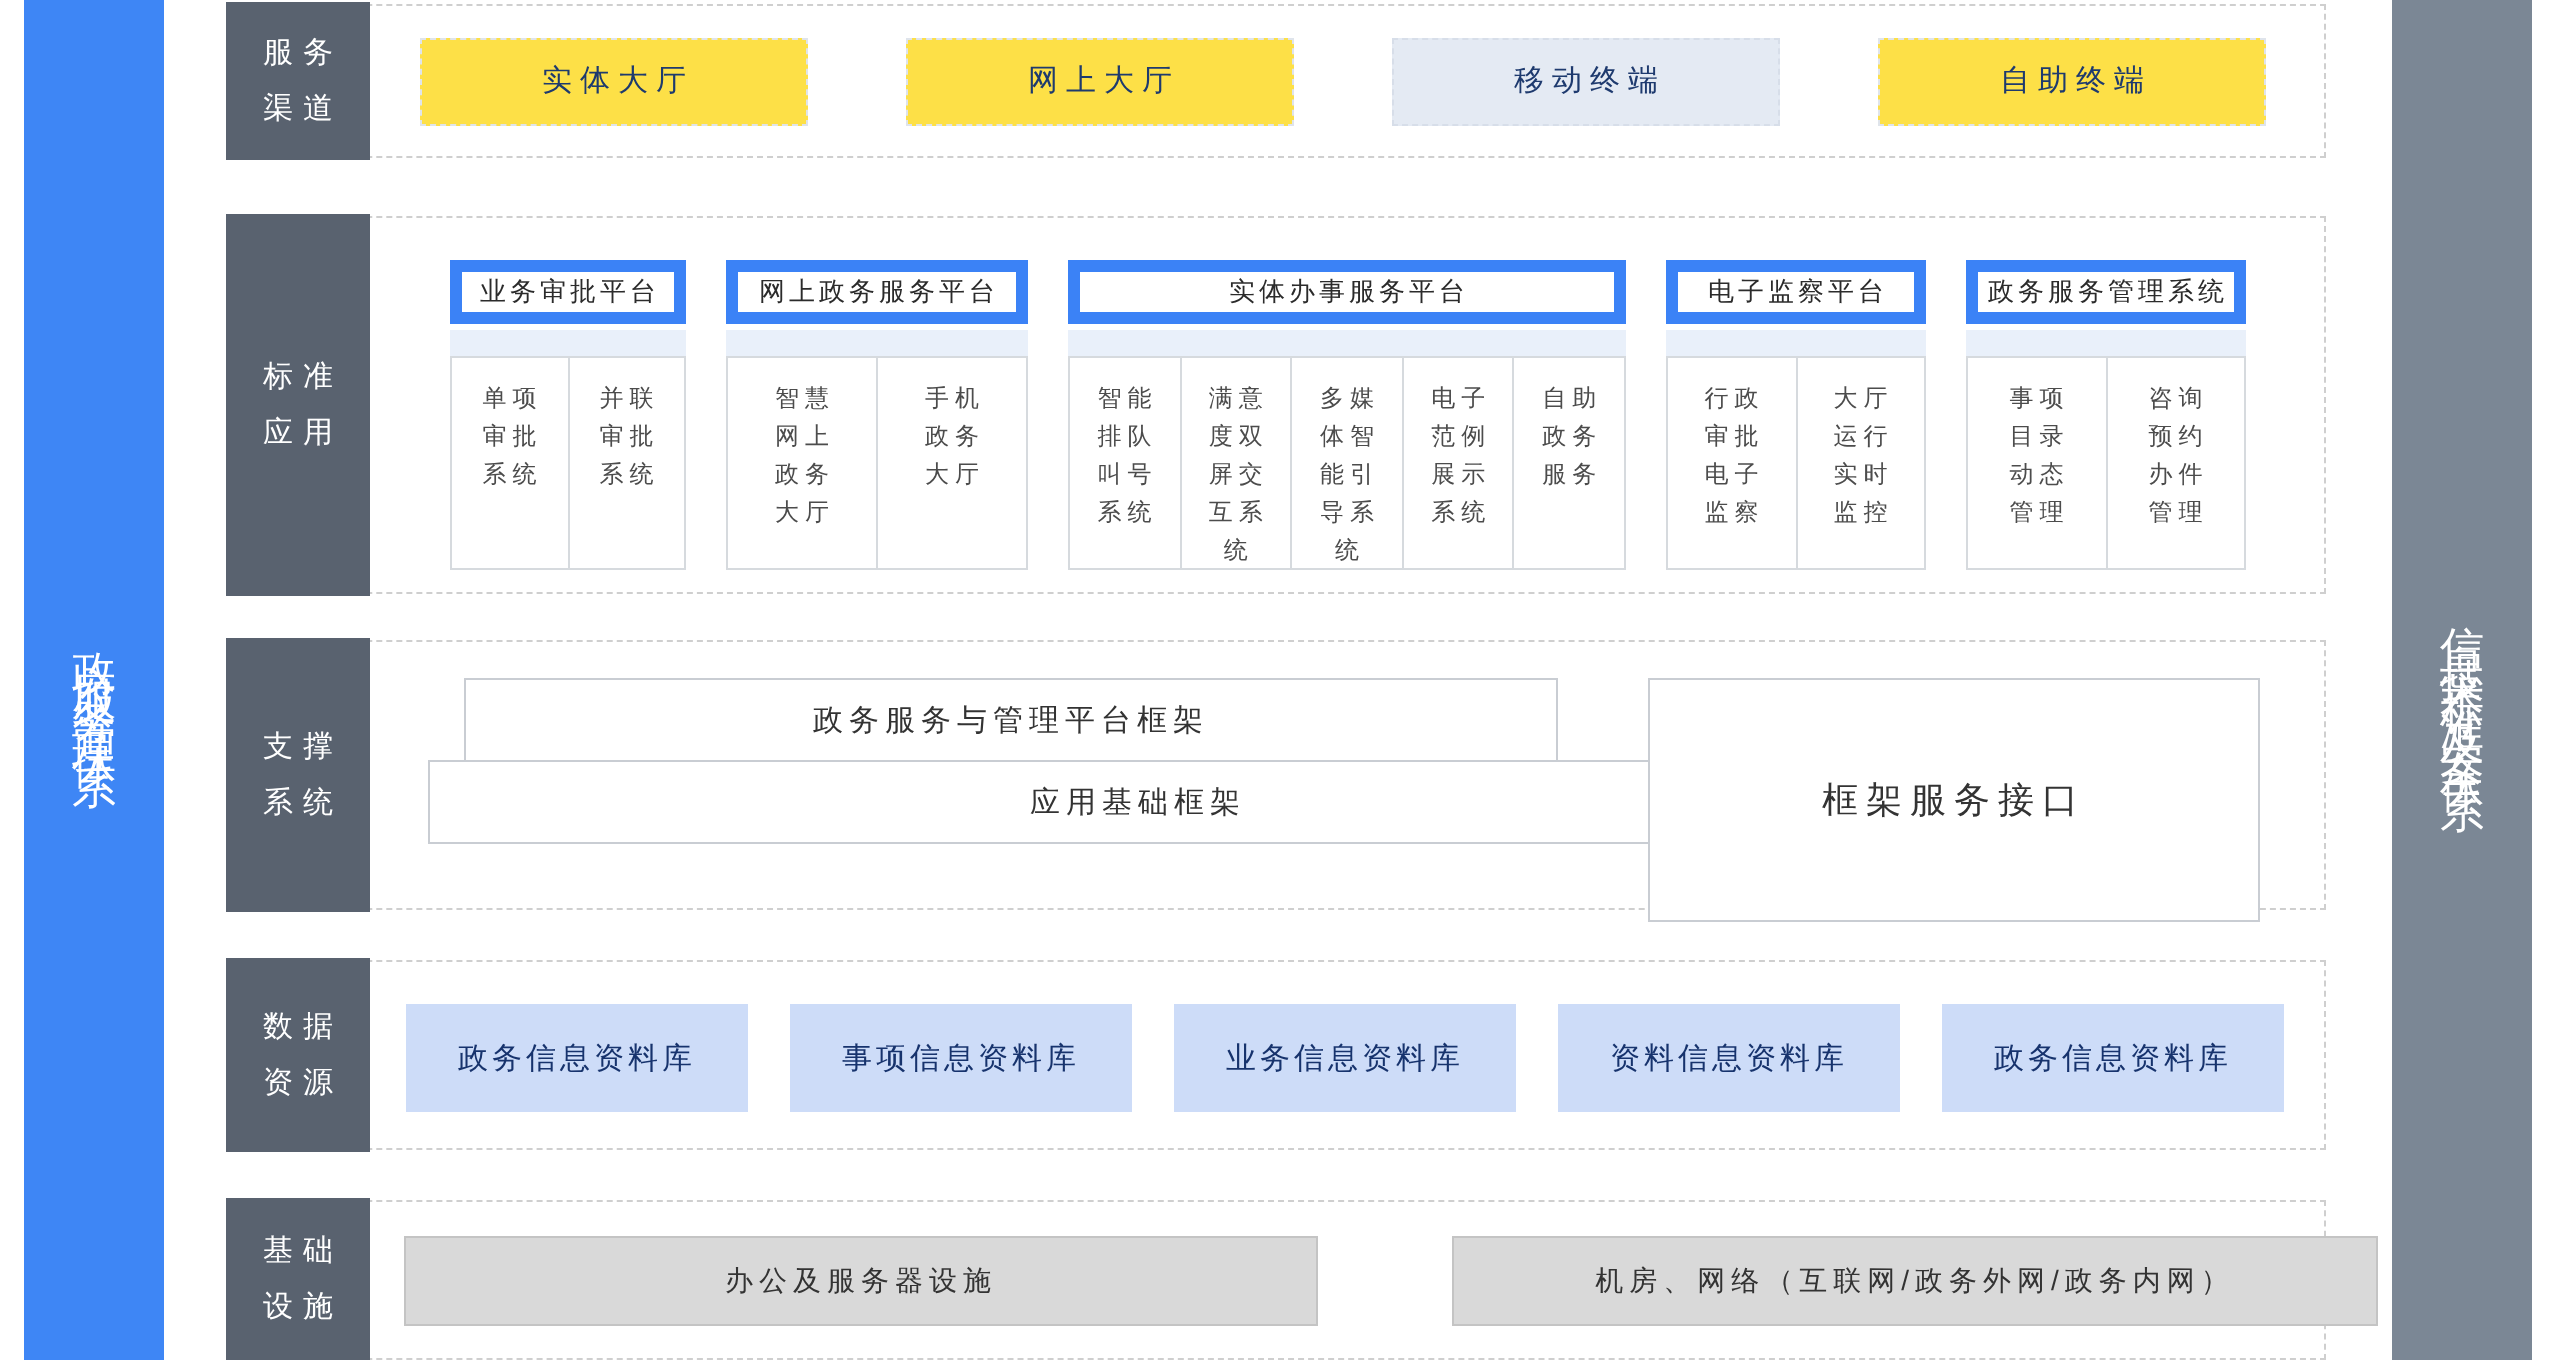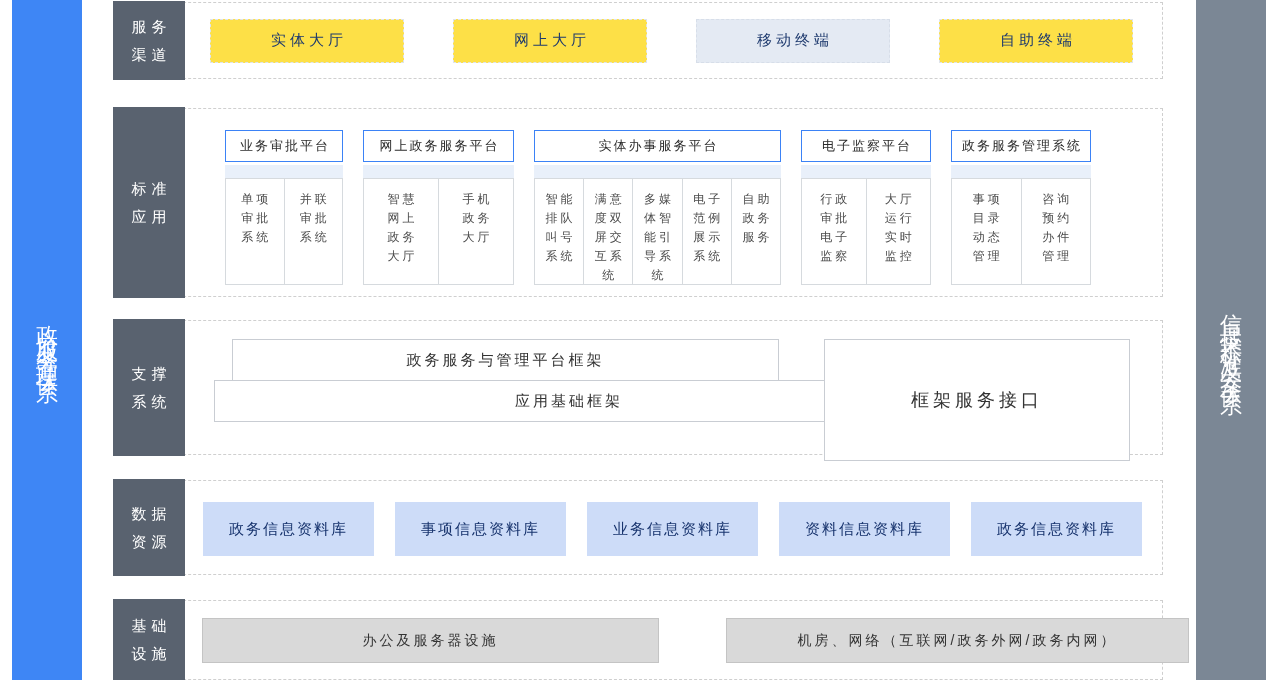--- a/index.html
+++ b/index.html
@@ -29,21 +29,21 @@
   .chan-wrap{display:flex;align-items:center;padding-left:96px;gap:49px;height:100%;box-sizing:border-box;}
   .chan{
     width:194px;height:44px;background:#fde047;border:1px dashed #dfe4eb;box-sizing:border-box;
     display:flex;align-items:center;justify-content:center;
     font-size:15px;letter-spacing:4px;padding-left:4px;color:#1e3a6e;
   }
   .chan--alt{background:#e4eaf3;border-color:#d7dee9;}
   
   .plat-wrap{display:flex;align-items:flex-start;gap:20px;padding:21px 0 0 111px;box-sizing:border-box;}
   .plat-h{
-    height:32px;border:1px solid #3b82f6;box-sizing:border-box;background:#ffffff;
+    height:32px;border:6px solid #3b82f6;box-sizing:border-box;background:#ffffff;
     display:flex;align-items:center;justify-content:center;
     font-size:13px;letter-spacing:2px;padding-left:2px;color:#2b2b2b;
   }
   .plat-strip{height:13px;margin-top:3px;background:#e9f0fa;}
   .plat-subs{display:flex;}
   .sub{
     flex:1;height:107px;border:1px solid #d6dade;box-sizing:border-box;background:#ffffff;
     text-align:center;white-space:pre-line;
     font-size:12px;line-height:19px;letter-spacing:3px;color:#4c4c4c;
     padding-top:11px;padding-left:3px;
@@ -122,21 +122,21 @@
           <div class="sub">智慧
 网上
 政务
 大厅</div>
           <div class="sub">手机
 政务
 大厅</div>
         </div>
       </div>
 
-      <div class="plat" style="width:247px">
+      <div class="plat" style="width:279px">
         <div class="plat-h">实体办事服务平台</div>
         <div class="plat-strip"></div>
         <div class="plat-subs">
           <div class="sub">智能
 排队
 叫号
 系统</div>
           <div class="sub">满意
 度双
 屏交

